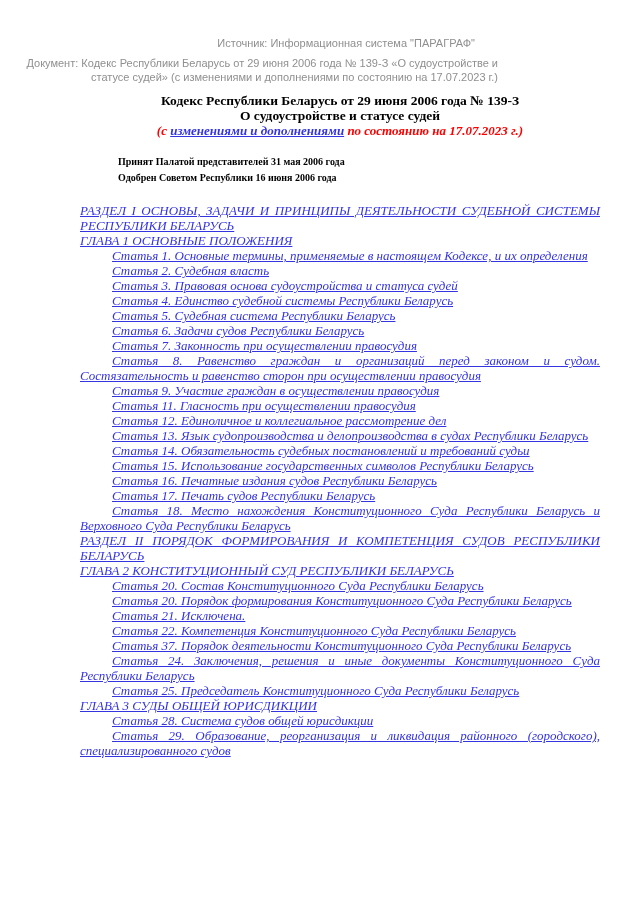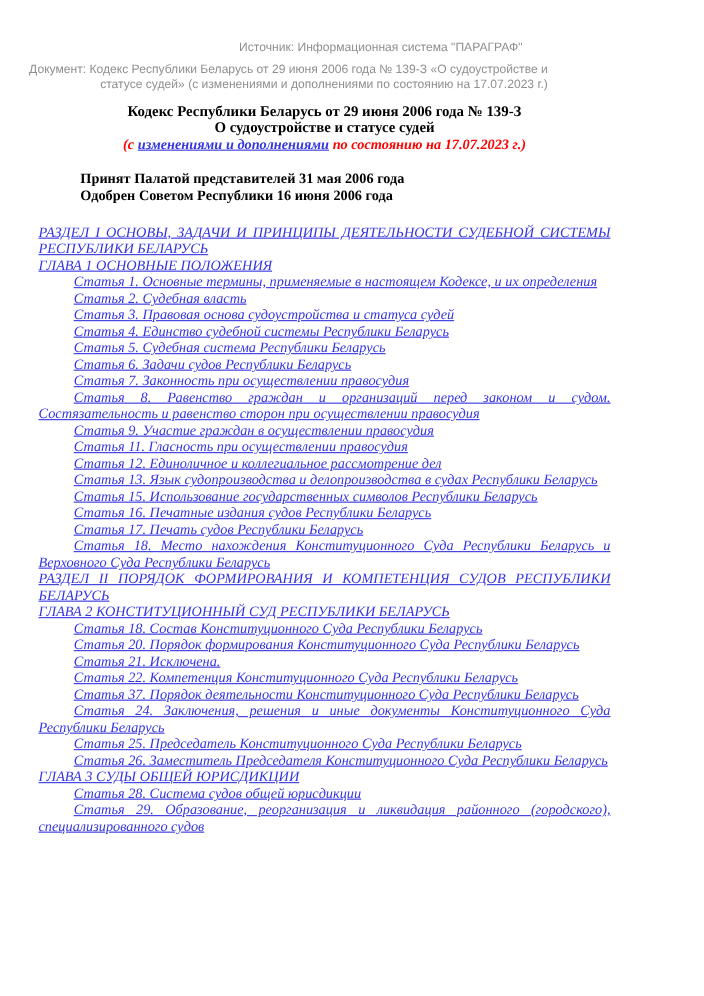--- a/index.html
+++ b/index.html
@@ -22,30 +22,30 @@
     font-family:"Liberation Sans",sans-serif;
     font-size:11px;line-height:14px;color:var(--muted-gray);
     text-align:right;margin-right:45px;
   }
   .doc-block{
     font-family:"Liberation Sans",sans-serif;
     font-size:11px;line-height:14px;color:var(--muted-gray);
     width:497px;margin:6px 22px 0 auto;text-align:right;
   }
   
-  .content{width:520px;margin-left:35px;}
+  .content{width:520px;margin-left:80px;}
   .title{
     margin-top:9px;text-align:center;
     font-weight:bold;font-size:13.5px;line-height:15px;color:var(--text-black);
   }
   .amended{font-size:13px;font-style:italic;font-weight:bold;color:var(--accent-red);}
   .amended a{color:var(--link-blue);text-decoration:underline;}
   .adoption{
     margin-top:16px;margin-left:38px;
-    font-weight:bold;font-size:13px;line-height:16px;color:var(--text-black);
+    font-weight:bold;font-size:10px;line-height:16px;color:var(--text-black);
   }
   .toc{margin-top:17px;}
   .toc-item{
     display:block;
     font-style:italic;font-size:13px;line-height:15px;
     color:var(--link-blue);text-decoration:underline;
     text-align:justify;
     cursor:pointer;
   }
   .toc-item.article{text-indent:32px;}
@@ -84,33 +84,33 @@
         <a class="toc-item article" href="#">Статья 3. Правовая основа судоустройства и статуса судей</a>
         <a class="toc-item article" href="#">Статья 4. Единство судебной системы Республики Беларусь</a>
         <a class="toc-item article" href="#">Статья 5. Судебная система Республики Беларусь</a>
         <a class="toc-item article" href="#">Статья 6. Задачи судов Республики Беларусь</a>
         <a class="toc-item article" href="#">Статья 7. Законность при осуществлении правосудия</a>
         <a class="toc-item article" href="#">Статья 8. Равенство граждан и организаций перед законом и судом. Состязательность и равенство сторон при осуществлении правосудия</a>
         <a class="toc-item article" href="#">Статья 9. Участие граждан в осуществлении правосудия</a>
         <a class="toc-item article" href="#">Статья 11. Гласность при осуществлении правосудия</a>
         <a class="toc-item article" href="#">Статья 12. Единоличное и коллегиальное рассмотрение дел</a>
         <a class="toc-item article" href="#">Статья 13. Язык судопроизводства и делопроизводства в судах Республики Беларусь</a>
+        <a class="toc-item article" href="#">Статья 14. Обязательность судебных постановлений и требований судьи</a>
         <a class="toc-item article" href="#">Статья 15. Использование государственных символов Республики Беларусь</a>
         <a class="toc-item article" href="#">Статья 16. Печатные издания судов Республики Беларусь</a>
         <a class="toc-item article" href="#">Статья 17. Печать судов Республики Беларусь</a>
         <a class="toc-item article" href="#">Статья 18. Место нахождения Конституционного Суда Республики Беларусь и Верховного Суда Республики Беларусь</a>
         <a class="toc-item section" href="#">РАЗДЕЛ II ПОРЯДОК ФОРМИРОВАНИЯ И КОМПЕТЕНЦИЯ СУДОВ РЕСПУБЛИКИ БЕЛАРУСЬ</a>
         <a class="toc-item chapter" href="#">ГЛАВА 2 КОНСТИТУЦИОННЫЙ СУД РЕСПУБЛИКИ БЕЛАРУСЬ</a>
-        <a class="toc-item article" href="#">Статья 18. Состав Конституционного Суда Республики Беларусь</a>
+        <a class="toc-item article" href="#">Статья 20. Состав Конституционного Суда Республики Беларусь</a>
         <a class="toc-item article" href="#">Статья 20. Порядок формирования Конституционного Суда Республики Беларусь</a>
         <a class="toc-item article" href="#">Статья 21. Исключена.</a>
         <a class="toc-item article" href="#">Статья 22. Компетенция Конституционного Суда Республики Беларусь</a>
         <a class="toc-item article" href="#">Статья 37. Порядок деятельности Конституционного Суда Республики Беларусь</a>
         <a class="toc-item article" href="#">Статья 24. Заключения, решения и иные документы Конституционного Суда Республики Беларусь</a>
         <a class="toc-item article" href="#">Статья 25. Председатель Конституционного Суда Республики Беларусь</a>
-        <a class="toc-item article" href="#">Статья 26. Заместитель Председателя Конституционного Суда Республики Беларусь</a>
         <a class="toc-item chapter" href="#">ГЛАВА 3 СУДЫ ОБЩЕЙ ЮРИСДИКЦИИ</a>
         <a class="toc-item article" href="#">Статья 28. Система судов общей юрисдикции</a>
         <a class="toc-item article" href="#">Статья 29. Образование, реорганизация и ликвидация районного (городского), специализированного судов</a>
       </div>
 
   </div>
 </div>
 
 </body></html>

